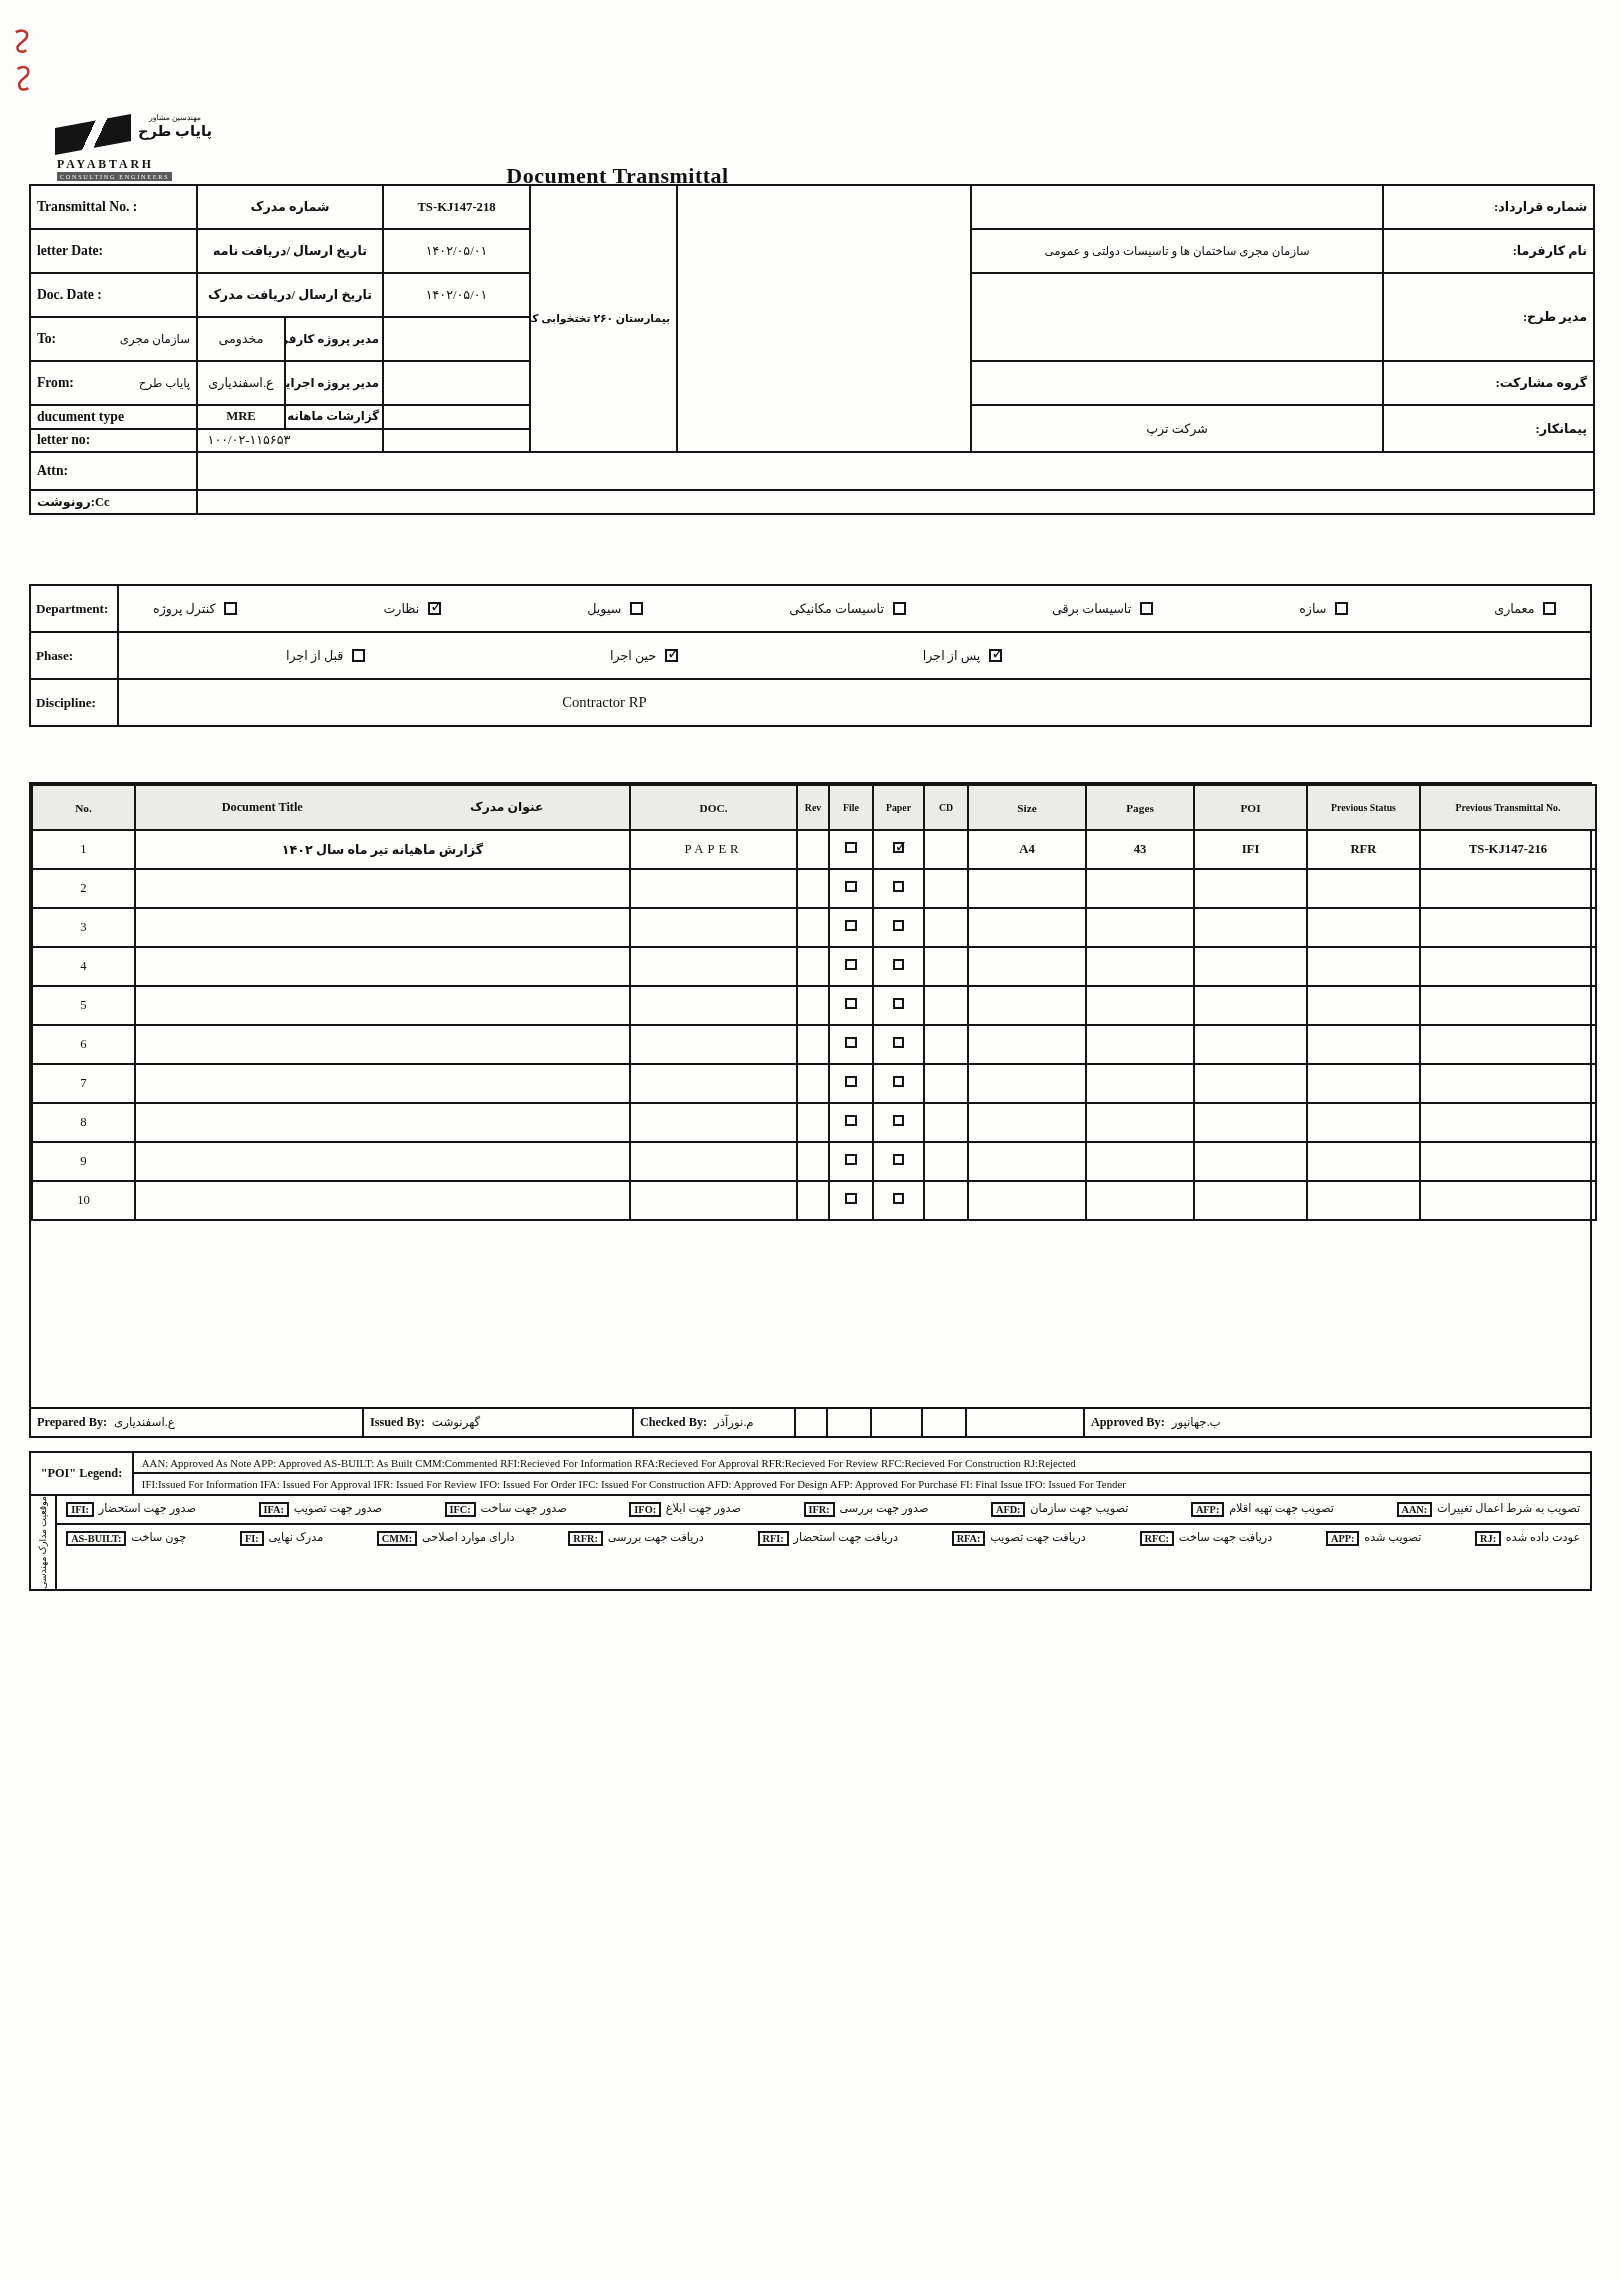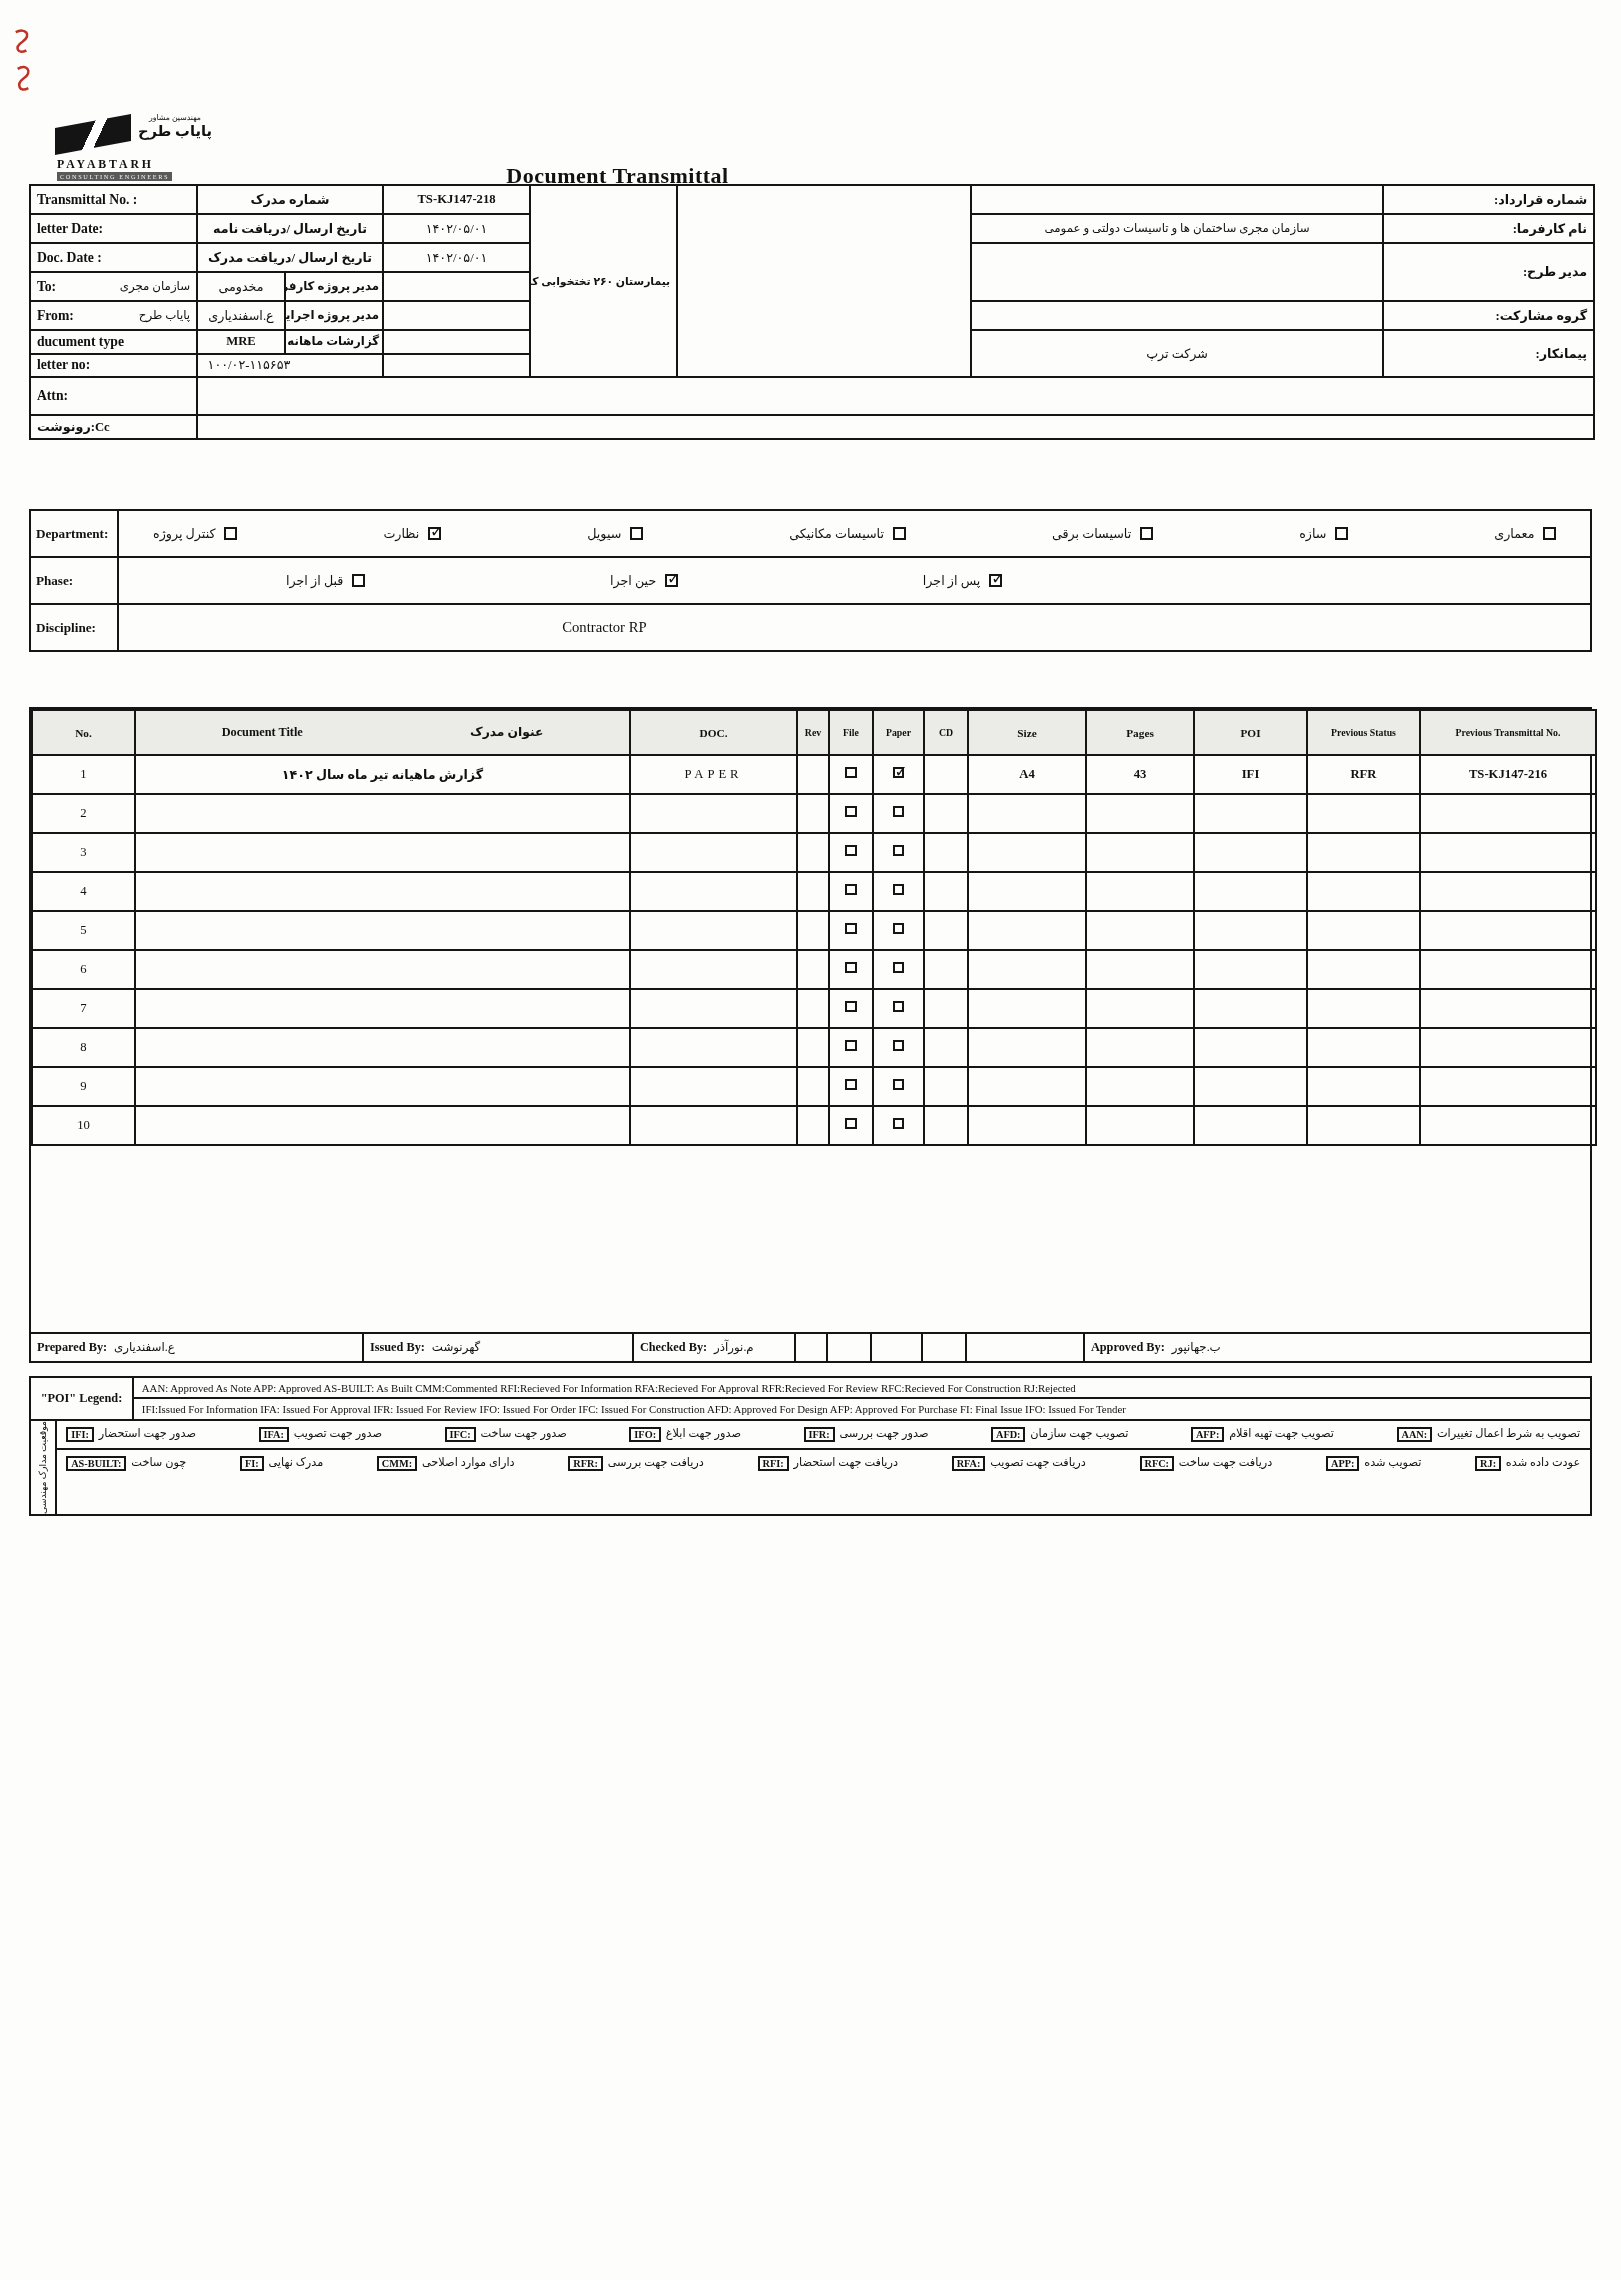--- a/index.html
+++ b/index.html
@@ -31,21 +31,21 @@
 
   .fa { direction:rtl; }
   .b { font-weight:bold; }
   .ctr { text-align:center; }
   .num { direction:ltr; }
 
   
   .t1 { border:2.9px solid #151515; }
   .t1 td { border:2px solid #151515; padding:1px 5.9px; font-size:12.7px; white-space:nowrap; }
   .t1 .en { font-size:13.7px; }
-  .t1 .r30 td { height:29px; }
+  .t1 .r30 td { height:44px; }
   .t1 .r24 td { height:23.5px; }
   .t1 .r26 td { height:38px; }
   .t1 .r28 td { height:24px; }
   .t1 .rlab { direction:rtl; text-align:right; font-size:12.7px; }
   .t1 .rlab2 { direction:rtl; text-align:right; font-size:11.8px; padding-right:2.9px; }
   .t1 .proj { font-size:10.8px; white-space:nowrap; }
   .t1 .sm { font-size:11.8px; }
   .t1 .lno { text-align:center; padding-right:88px; }
   .lr { display:flex; justify-content:space-between; align-items:center; }
   .lr .fa { font-size:11.8px; }

